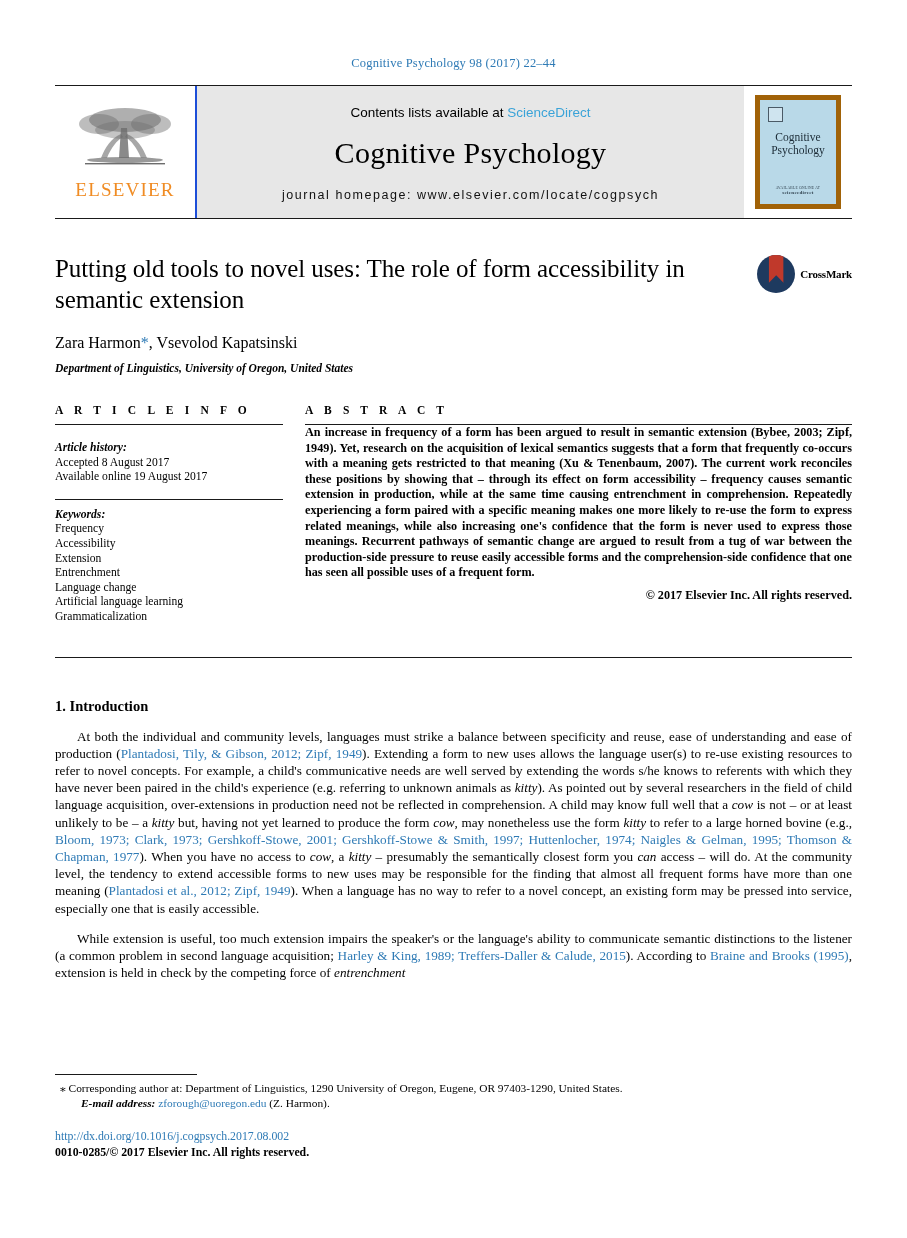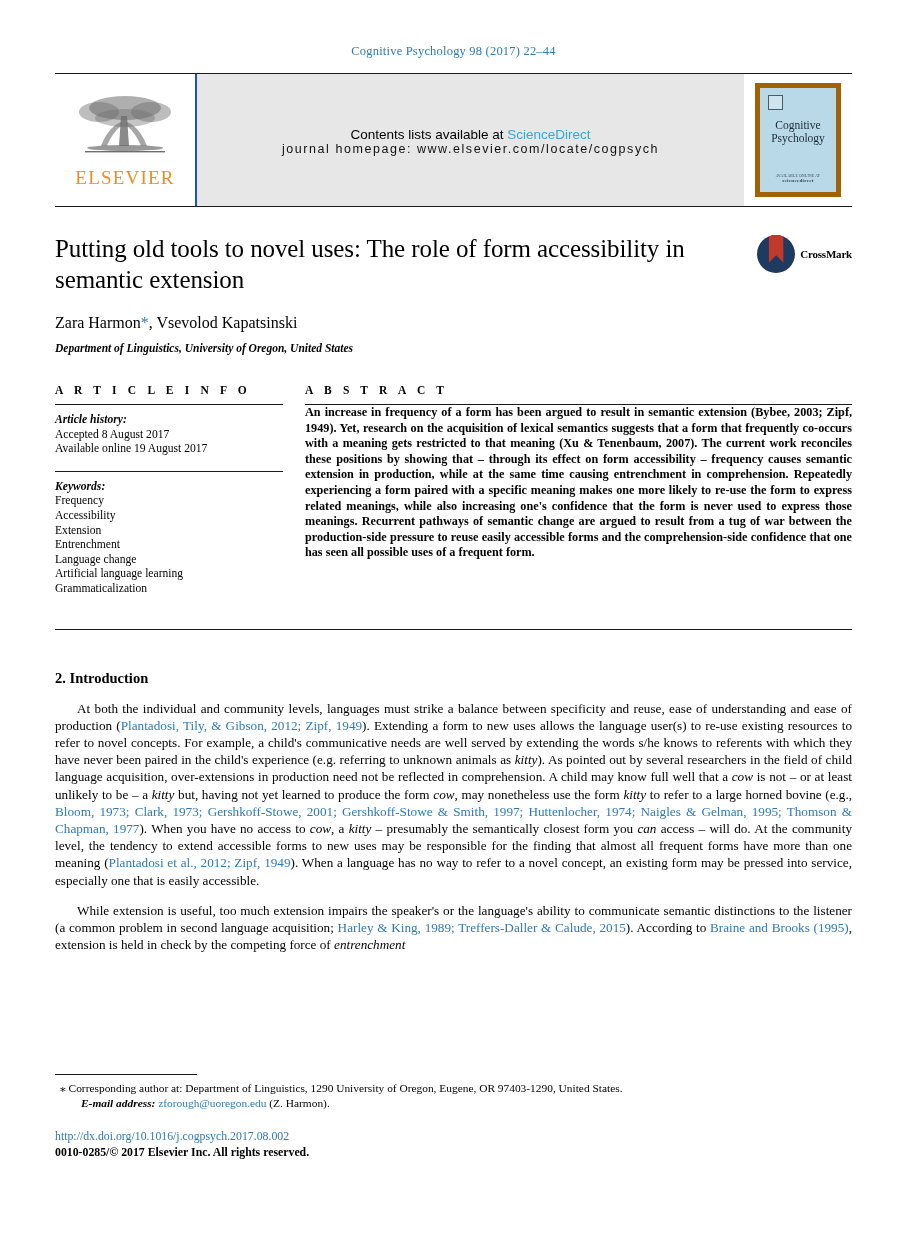--- a/index.html
+++ b/index.html
@@ -13,21 +13,21 @@
     font-family: "Liberation Serif", "DejaVu Serif", serif;
     color: #000000;
     position: relative;
     overflow: hidden;
   }
   .page {
     width: 907px;
     height: 1238px;
     position: relative;
     box-sizing: border-box;
-    padding: 0 55px;
+    padding: 12px 55px;
   }
 
   
   .runhead {
     text-align: center;
     color: #2e7ab5;
     font-size: 12.5px;
     letter-spacing: 0.2px;
     padding-top: 44px;
     font-family: "Liberation Serif", serif;
@@ -134,21 +134,21 @@
     width: 100%;
     text-align: center;
     font-size: 3.6px;
     color: #30424f;
     letter-spacing: 0.3px;
   }
   .cover-foot b { font-size: 5px; }
 
   
   .title-block {
-    margin-top: 26px;
+    margin-top: 34px;
     display: flex;
     align-items: flex-start;
   }
   .title-text { flex: 1 1 auto; padding-right: 14px; }
   h1.article-title {
     font-size: 25px;
     line-height: 31px;
     font-weight: 400;
     margin: 0;
     font-family: "Liberation Serif", serif;
@@ -209,21 +209,21 @@
     box-sizing: border-box;
   }
   .col-abs { flex: 1 1 auto; }
   .sec-head {
     font-size: 11.5px;
     font-weight: bold;
     letter-spacing: 4.2px;
     font-family: "Liberation Serif", serif;
   }
   .rule { border-top: 1px solid #1a1a1a; margin: 8px 0 0 0; }
-  .info-group { margin-top: 8px; font-size: 11.6px; line-height: 14.6px; }
+  .info-group { margin-top: 16px; font-size: 11.6px; line-height: 14.6px; }
   .info-group .lbl { font-style: italic; font-weight: bold; }
   .kw-rule { border-top: 1px solid #1a1a1a; margin-top: 14px; }
   .kw-list { margin-top: 8px; font-size: 11.6px; line-height: 14.6px; }
   .abstract-body {
     font-size: 12.2px;
     line-height: 15.6px;
     text-align: justify;
     font-weight: bold;
     font-family: "Liberation Serif", serif;
   }
@@ -317,20 +317,21 @@
         </svg>
         <div class="elsevier-word">ELSEVIER</div>
       </div>
     </div>
 
     <div class="masthead-center">
       <div class="contents-line">
         <span>Contents lists available at</span>
         <span class="sd">ScienceDirect</span>
       </div>
+      <div class="journal-name">Cognitive Psychology</div>
       <div class="homepage-line">journal homepage: www.elsevier.com/locate/cogpsych</div>
     </div>
 
     <div class="masthead-right">
       <div class="cover">
         <div class="cover-mark"></div>
         <div class="cover-title">
           <span>Cognitive</span><br>
           <span>Psychology</span>
         </div>
@@ -376,26 +377,27 @@
         <div>Language change</div>
         <div>Artificial language learning</div>
         <div>Grammaticalization</div>
       </div>
     </div>
 
     <div class="col-abs">
       <div class="sec-head">A B S T R A C T</div>
       <div class="rule"></div>
       <div class="abstract-body">An increase in frequency of a form has been argued to result in semantic extension (Bybee, 2003; Zipf, 1949). Yet, research on the acquisition of lexical semantics suggests that a form that frequently co-occurs with a meaning gets restricted to that meaning (Xu &amp; Tenenbaum, 2007). The current work reconciles these positions by showing that – through its effect on form accessibility – frequency causes semantic extension in production, while at the same time causing entrenchment in comprehension. Repeatedly experiencing a form paired with a specific meaning makes one more likely to re-use the form to express related meanings, while also increasing one's confidence that the form is never used to express those meanings. Recurrent pathways of semantic change are argued to result from a tug of war between the production-side pressure to reuse easily accessible forms and the comprehension-side confidence that one has seen all possible uses of a frequent form.</div>
+      <div class="copyright-line">© 2017 Elsevier Inc. All rights reserved.</div>
     </div>
   </div>
 
   <div class="big-rule"></div>
 
-  <h2 class="section-title">2. Introduction</h2>
+  <h2 class="section-title">1. Introduction</h2>
 
   <p class="body-p"><span>At both the individual and community levels, languages must strike a balance between specificity and reuse, ease of understanding and ease of production (</span><span class="cite">Plantadosi, Tily, &amp; Gibson, 2012; Zipf, 1949</span><span>). Extending a form to new uses allows the language user(s) to re-use existing resources to refer to novel concepts. For example, a child's communicative needs are well served by extending the words s/he knows to referents with which they have never been paired in the child's experience (e.g. referring to unknown animals as </span><i>kitty</i><span>). As pointed out by several researchers in the field of child language acquisition, over-extensions in production need not be reflected in comprehension. A child may know full well that a </span><i>cow</i><span> is not – or at least unlikely to be – a </span><i>kitty</i><span> but, having not yet learned to produce the form </span><i>cow</i><span>, may nonetheless use the form </span><i>kitty</i><span> to refer to a large horned bovine (e.g., </span><span class="cite">Bloom, 1973; Clark, 1973; Gershkoff-Stowe, 2001; Gershkoff-Stowe &amp; Smith, 1997; Huttenlocher, 1974; Naigles &amp; Gelman, 1995; Thomson &amp; Chapman, 1977</span><span>). When you have no access to </span><i>cow</i><span>, a </span><i>kitty</i><span> – presumably the semantically closest form you </span><i>can</i><span> access – will do. At the community level, the tendency to extend accessible forms to new uses may be responsible for the finding that almost all frequent forms have more than one meaning (</span><span class="cite">Plantadosi et al., 2012; Zipf, 1949</span><span>). When a language has no way to refer to a novel concept, an existing form may be pressed into service, especially one that is easily accessible.</span></p>
 
   <p class="body-p"><span>While extension is useful, too much extension impairs the speaker's or the language's ability to communicate semantic distinctions to the listener (a common problem in second language acquisition; </span><span class="cite">Harley &amp; King, 1989; Treffers-Daller &amp; Calude, 2015</span><span>). According to </span><span class="cite">Braine and Brooks (1995)</span><span>, extension is held in check by the competing force of </span><i>entrenchment</i></p>
 
   <div class="footer">
     <div class="foot-rule"></div>
     <div class="foot-note">
       <span>⁎</span>
       <span>Corresponding author at: Department of Linguistics, 1290 University of Oregon, Eugene, OR 97403-1290, United States.</span>

